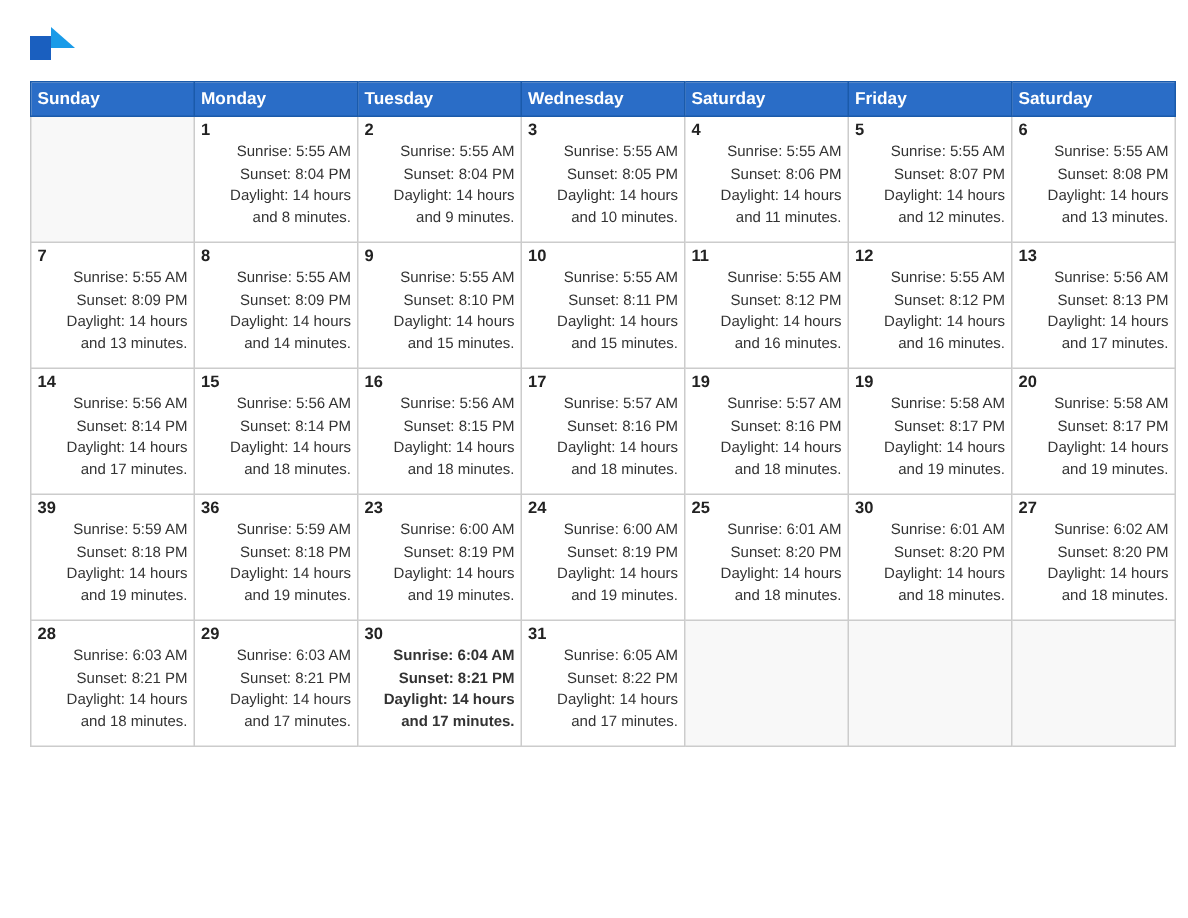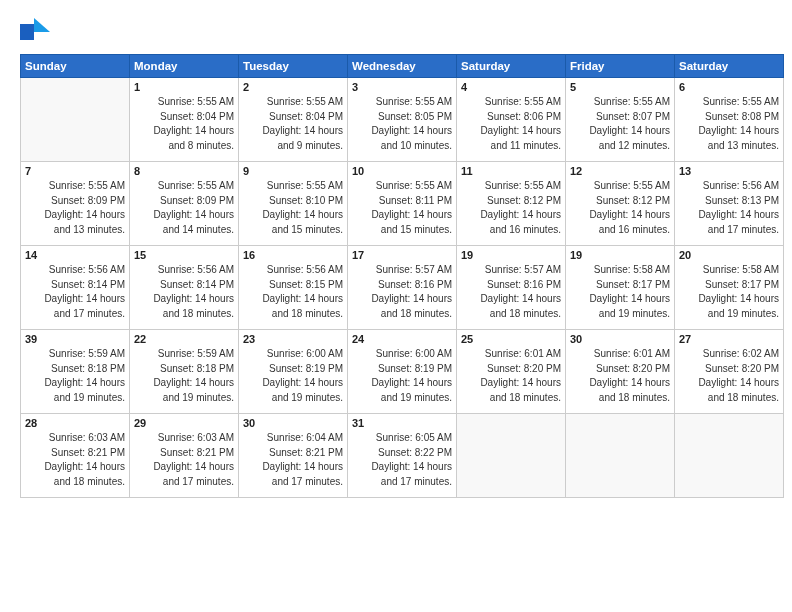--- a/index.html
+++ b/index.html
@@ -269,21 +269,21 @@
         </tr>
         <tr>
           <td>
             <span class="day-num">39</span>
             <div class="day-info" style="white-space: pre-line;">Sunrise: 5:59 AM
 Sunset: 8:18 PM
 Daylight: 14 hours
 and 19 minutes.</div>
           </td>
           <td>
-            <span class="day-num">22</span>
+            <span class="day-num">36</span>
             <div class="day-info" style="white-space: pre-line;">Sunrise: 5:59 AM
 Sunset: 8:18 PM
 Daylight: 14 hours
 and 19 minutes.</div>
           </td>
           <td>
             <span class="day-num">23</span>
             <div class="day-info" style="white-space: pre-line;">Sunrise: 6:00 AM
 Sunset: 8:19 PM
 Daylight: 14 hours
@@ -328,21 +328,21 @@
           </td>
           <td>
             <span class="day-num">29</span>
             <div class="day-info" style="white-space: pre-line;">Sunrise: 6:03 AM
 Sunset: 8:21 PM
 Daylight: 14 hours
 and 17 minutes.</div>
           </td>
           <td>
             <span class="day-num">30</span>
-            <div class="day-info" style="white-space: pre-line;">Sunrise: 6:04 AM
+            <div class="day-info" style="white-space: pre-line; font-weight: bold;">Sunrise: 6:04 AM
 Sunset: 8:21 PM
 Daylight: 14 hours
 and 17 minutes.</div>
           </td>
           <td>
             <span class="day-num">31</span>
             <div class="day-info" style="white-space: pre-line;">Sunrise: 6:05 AM
 Sunset: 8:22 PM
 Daylight: 14 hours
 and 17 minutes.</div>

